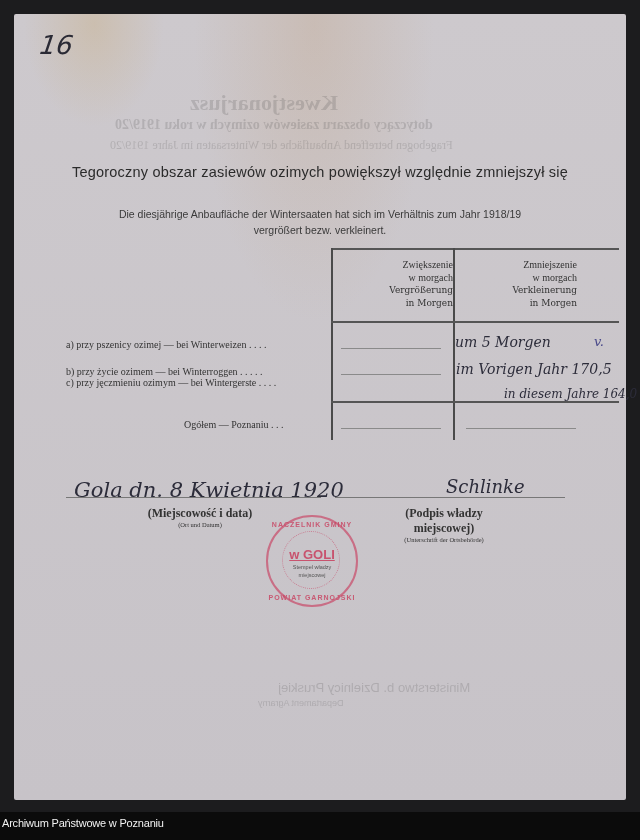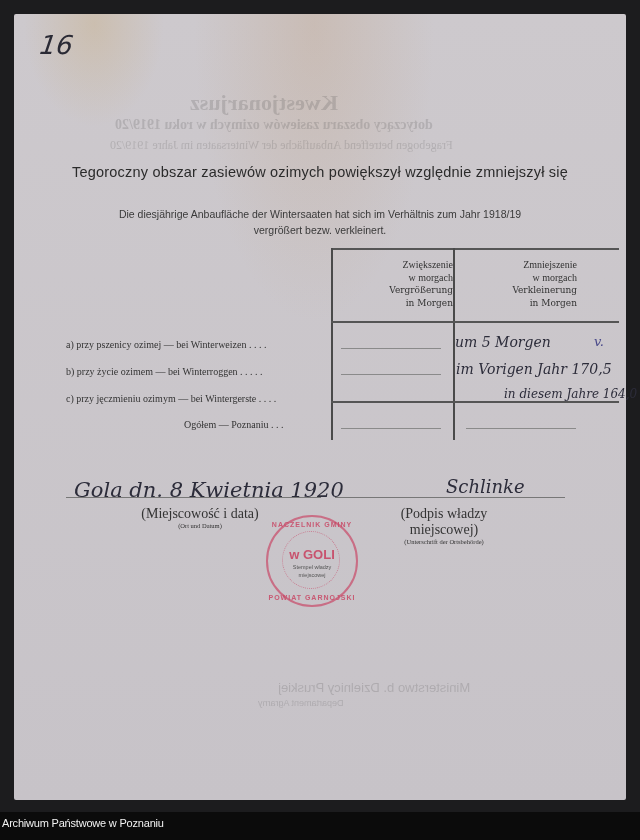--- a/index.html
+++ b/index.html
@@ -21,27 +21,27 @@
   .vline { position:absolute; background:#4a4a4a; width:1.5px; }
   .hline { position:absolute; background:#555; height:1.5px; }
   .hdr { position:absolute; top:10px; width:120px; text-align:right; font-family:"Liberation Serif", serif; font-size:10px; color:#333; line-height:13px; }
   .hdr .de { font-family:"DejaVu Serif", serif; font-size:9px; }
   .dash { position:absolute; height:1px; background:#8a8a8a; }
   .row-label { position:absolute; left:66px; font-family:"Liberation Serif", serif; font-size:10px; color:#333; white-space:nowrap; }
   .row-label.total { left:184px; }
   .hw { position:absolute; font-family:"DejaVu Serif", serif; font-style:italic; color:#2c2c3a; white-space:nowrap;text-align:right; }
   .sigline { position:absolute; height:1px; background:#777; }
   .caption { position:absolute; text-align:center; font-family:"Liberation Serif", serif; color:#333; }
-  .caption .pl { font-size:14px; font-weight:normal; }
+  .caption .pl { font-size:12px; font-weight:bold; }
   .caption .de { font-size:6.5px; }
   .stamp { position:absolute; left:266px; top:515px; width:88px; height:88px; border:2px solid rgba(200,80,110,0.75); border-radius:50%; }
   .stamp .inner { position:absolute; left:14px; top:14px; width:56px; height:56px; border:1px dotted rgba(200,80,110,0.6); border-radius:50%; }
   .stamp .ring-top { position:absolute; left:0; top:4px; width:88px; text-align:center; font-size:7px; color:rgba(200,70,100,0.85); font-weight:bold; letter-spacing:1px; }
   .stamp .ring-bot { position:absolute; left:0; bottom:4px; width:88px; text-align:center; font-size:7px; color:rgba(200,70,100,0.85); font-weight:bold; letter-spacing:1px; }
-  .stamp .center { position:absolute; left:0; top:30px; width:88px; text-align:center; font-size:13px; color:rgba(200,70,100,0.9); font-weight:bold; }
+  .stamp .center { position:absolute; left:0; top:30px; width:88px; text-align:center; font-size:13px; color:rgba(200,70,100,0.9); font-weight:bold;text-decoration:underline; }
   .stamp .small { position:absolute; left:0; top:46px; width:88px; text-align:center; font-size:5.5px; color:#555; line-height:8px; }
   .bleed4 { position:absolute; left:278px; top:680px; font-size:13px; color:rgba(60,60,60,0.18); transform:scaleX(-1); font-family:"Liberation Sans", sans-serif; white-space:nowrap; }
   .bleed5 { position:absolute; left:258px; top:698px; font-size:9px; color:rgba(60,60,60,0.18); transform:scaleX(-1); white-space:nowrap; }
   .footer { position:absolute; left:2px; top:817px; font-family:"Liberation Sans", sans-serif; font-size:11px; color:#f2f2f2; font-weight:normal; letter-spacing:-0.2px; }
 </style>
 </head>
 <body>
 
 <div class="frame"></div>
 <div class="paper"></div>
@@ -81,21 +81,21 @@
   </div>
 
   <div class="dash" style="left:10px;top:100px;width:100px;"></div>
   <div class="dash" style="left:10px;top:126px;width:100px;"></div>
   <div class="dash" style="left:10px;top:180px;width:100px;"></div>
   <div class="dash" style="left:135px;top:180px;width:110px;"></div>
 </div>
 
 <div class="row-label" style="top:339px;">a) przy pszenicy ozimej — bei Winterweizen . . . .</div>
 <div class="row-label" style="top:366px;">b) przy życie ozimem — bei Winterroggen . . . . .</div>
-<div class="row-label" style="top:393px;">c) przy jęczmieniu ozimym — bei Wintergerste . . . .</div>
+<div class="row-label" style="top:377px;">c) przy jęczmieniu ozimym — bei Wintergerste . . . .</div>
 <div class="row-label total" style="top:419px;">Ogółem — Poznaniu . . .</div>
 
 <div class="hw" style="left:455px;top:334px;font-size:14px;">um 5 Morgen</div>
 <div class="hw" style="left:594px;top:334px;font-size:13px;color:#4a4a8a;">v.</div>
 <div class="hw" style="left:456px;top:361px;font-size:14px;">im Vorigen Jahr 170,5</div>
 <div class="hw" style="left:456px;top:387px;font-size:12px;padding-left:48px;">in diesem Jahre 164,0 .</div>
 
 <div class="hw" style="left:74px;top:478px;font-size:21px;">Gola dn. 8 Kwietnia 1920</div>
 <div class="sigline" style="left:66px;top:497px;width:255px;"></div>
 <div class="caption" style="left:110px;top:506px;width:180px;">

